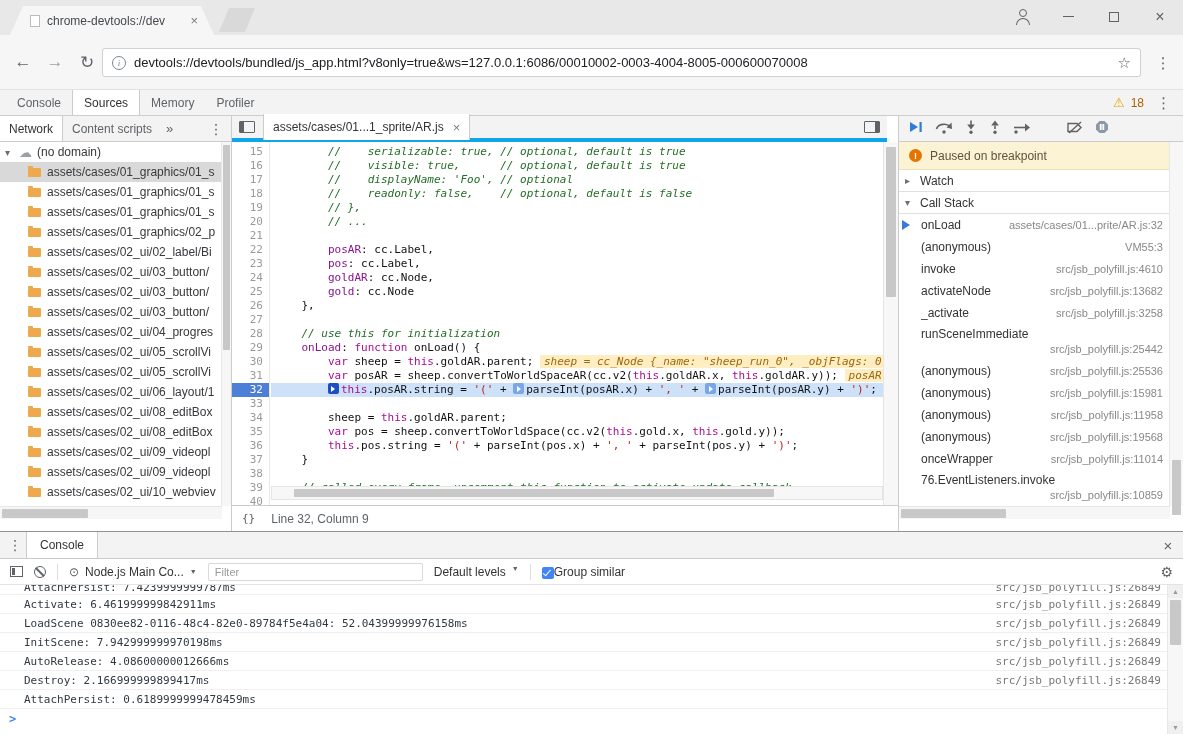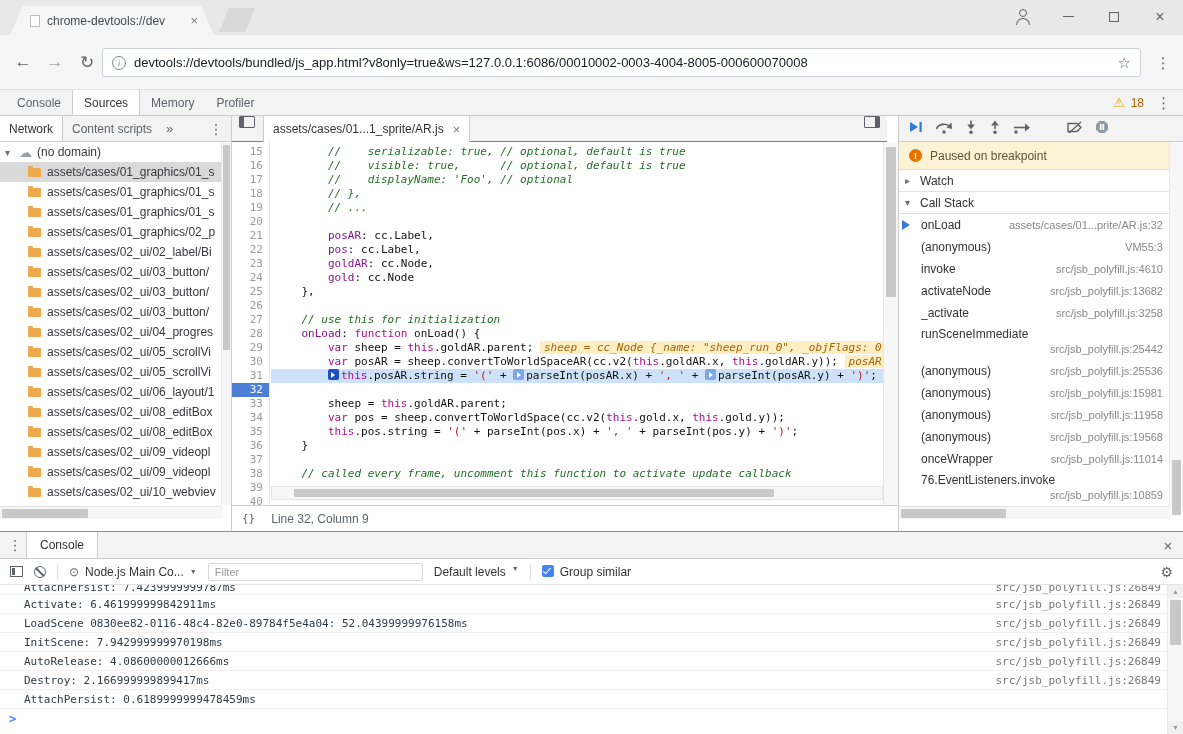--- a/index.html
+++ b/index.html
@@ -66,21 +66,21 @@
 
   
   .sb-v,.sb-h{background:#f6f6f6}
   .sb-thumb{position:absolute;background:#c8c8c8;border-radius:1px}
   .sb-btn{position:absolute;left:0;right:0;height:13px;display:flex;align-items:center;justify-content:center;color:#9a9a9a;font-size:7px;background:#f0f0f0}
   .left-sbv{position:absolute;right:0;top:26px;height:364px;width:10px;border-left:1px solid #e8e8e8}
   .left-sbh{position:absolute;left:0;top:390px;width:222px;height:13px;border-top:1px solid #e6e6e6}
 
   
   .center{position:absolute;left:232px;top:0;width:666px;height:100%}
-  .filetabbar{position:absolute;top:0;left:0;right:11px;height:26px;background:#f3f3f3;border-bottom:1px solid #0ea5e9;display:flex;padding:0 7px}
+  .filetabbar{position:absolute;top:0;left:0;right:11px;height:26px;background:#f3f3f3;border-bottom:4px solid #0ea5e9;display:flex;align-items:center;padding:0 7px}
   .pi{width:16px;height:12px;border:1px solid #5f6368;border-radius:1px;position:relative}
   .pi-left::before{content:"";position:absolute;left:0;top:0;bottom:0;width:4px;background:#5f6368}
   .pi-right::before{content:"";position:absolute;right:0;top:0;bottom:0;width:4px;background:#5f6368}
   .filetab{margin-left:8px;height:26px;background:#fff;border-left:1px solid #ccc;border-right:1px solid #ccc;display:flex;align-items:center;gap:9px;padding:0 9px;color:#333}
   .ft-close{color:#7a7d80;font-size:13px}
   .ftb-spacer{flex:1}
 
   .editor{position:absolute;top:26px;left:0;right:0;bottom:26px;overflow:hidden;font-family:"DejaVu Sans Mono",monospace;font-size:11px;line-height:14px}
   .gutter{position:absolute;left:0;top:0;bottom:0;width:38px;background:#fff;border-right:1px solid #e8e8e8;color:#9a9a9a;padding-top:3px}
   .gcell{height:14px;text-align:right;padding-right:6px}
@@ -135,21 +135,21 @@
   .csb-ic::after{content:"";position:absolute;left:1px;top:1px;bottom:1px;width:3px;background:#5f6368}
   .ban-ic{width:12px;height:12px;border:1.5px solid #5f6368;border-radius:50%;position:relative}
   .ban-ic::after{content:"";position:absolute;left:-1.5px;top:4.2px;width:12px;height:1.5px;background:#5f6368;transform:rotate(45deg)}
   .vsep{width:1px;height:16px;background:#ddd}
   .ctx-sel{display:flex;align-items:center;gap:6px;color:#333}
   .ctx-ic{color:#5f6368;font-size:12px}
   .caret{color:#5f6368;font-size:7px}
   .filter-input{width:215px;height:18px;border:1px solid #d9d9d9;border-radius:2px;padding:0 6px;font-size:11px;color:#333;font-family:"Liberation Sans",sans-serif}
   .filter-input::placeholder{color:#999}
   .levels{display:flex;gap:6px;color:#333}
-  .grp{display:flex;align-items:flex-start;gap:6px;color:#333}
+  .grp{display:flex;align-items:flex-end;color:#333}
   .cb{width:12px;height:12px;background:var(--accent-blue,#4285f4);border-radius:2px;position:relative}
   .cb::after{content:"";position:absolute;left:3.6px;top:1.2px;width:3px;height:6.5px;border:solid #fff;border-width:0 1.5px 1.5px 0;transform:rotate(40deg)}
   .ct-spacer{flex:1}
   .gear{color:#5f6368;font-size:14px}
   .cmsgs{position:absolute;top:53px;left:0;right:16px;bottom:0;font-family:"DejaVu Sans Mono",monospace;font-size:11px;color:#303942;overflow:hidden}
   .crow{min-height:19px;display:flex;align-items:center;border-bottom:1px solid #f0f0f0;padding:0 6px 0 24px}
   .crow.partial{min-height:0;height:10px;overflow:hidden;align-items:flex-end}
   .ctext{flex:1;white-space:nowrap;overflow:hidden}
   .clink{color:#777;margin-left:8px;white-space:nowrap}
   .cprompt{height:20px;display:flex;align-items:center;padding-left:9px;color:var(--accent-blue,#4285f4);font-weight:bold;font-size:12px}
@@ -340,20 +340,21 @@
             <div class="gcell">36</div>
             <div class="gcell">37</div>
             <div class="gcell">38</div>
             <div class="gcell">39</div>
             <div class="gcell">40</div>
           </div>
         <div class="codearea" id="code-lines">
             <div class="codeline"><span class="tok-pln">        </span><span class="tok-cm">//    serializable: true, // optional, default is true</span></div>
             <div class="codeline"><span class="tok-pln">        </span><span class="tok-cm">//    visible: true,      // optional, default is true</span></div>
             <div class="codeline"><span class="tok-pln">        </span><span class="tok-cm">//    displayName: 'Foo', // optional</span></div>
+            <div class="codeline"><span class="tok-pln">        </span><span class="tok-cm">//    readonly: false,    // optional, default is false</span></div>
             <div class="codeline"><span class="tok-pln">        </span><span class="tok-cm">// },</span></div>
             <div class="codeline"><span class="tok-pln">        </span><span class="tok-cm">// ...</span></div>
             <div class="codeline"></div>
             <div class="codeline"><span class="tok-pln">        </span><span class="tok-prop">posAR</span><span class="tok-pln">: cc.Label,</span></div>
             <div class="codeline"><span class="tok-pln">        </span><span class="tok-prop">pos</span><span class="tok-pln">: cc.Label,</span></div>
             <div class="codeline"><span class="tok-pln">        </span><span class="tok-prop">goldAR</span><span class="tok-pln">: cc.Node,</span></div>
             <div class="codeline"><span class="tok-pln">        </span><span class="tok-prop">gold</span><span class="tok-pln">: cc.Node</span></div>
             <div class="codeline"><span class="tok-pln">    },</span></div>
             <div class="codeline"></div>
             <div class="codeline"><span class="tok-pln">    </span><span class="tok-cm">// use this for initialization</span></div>

